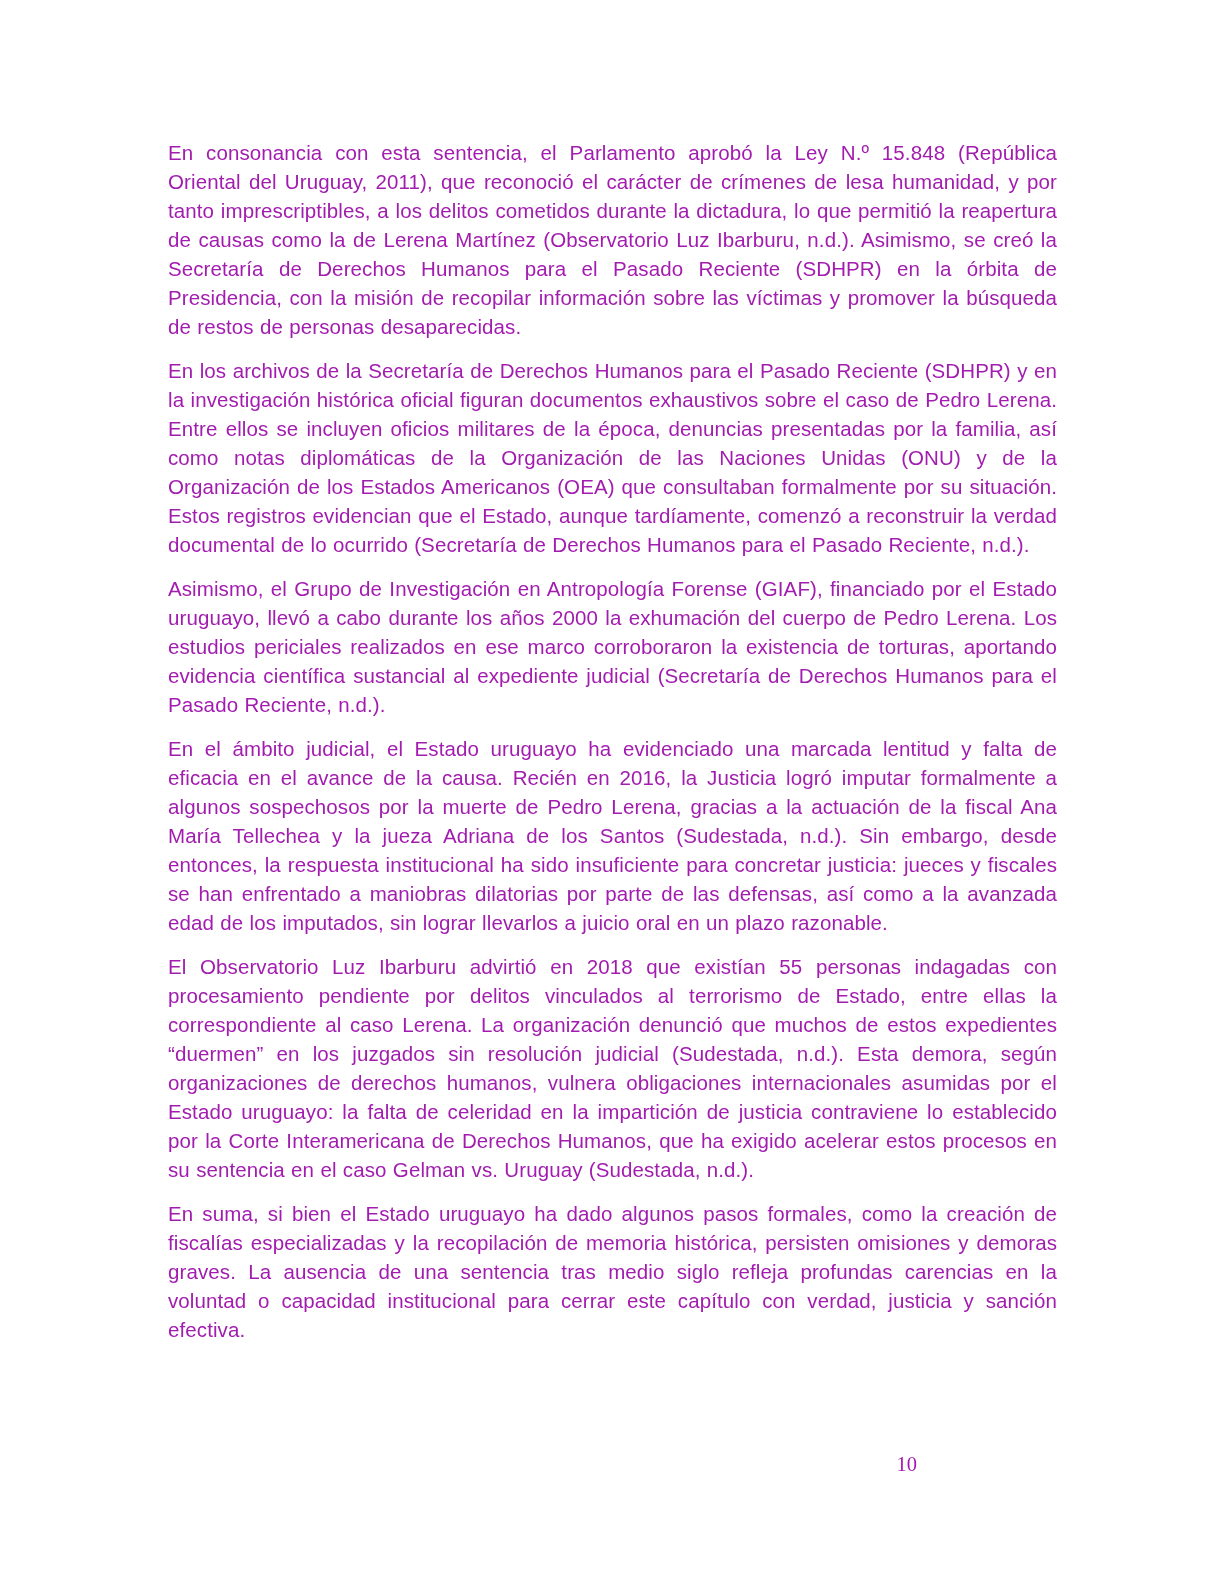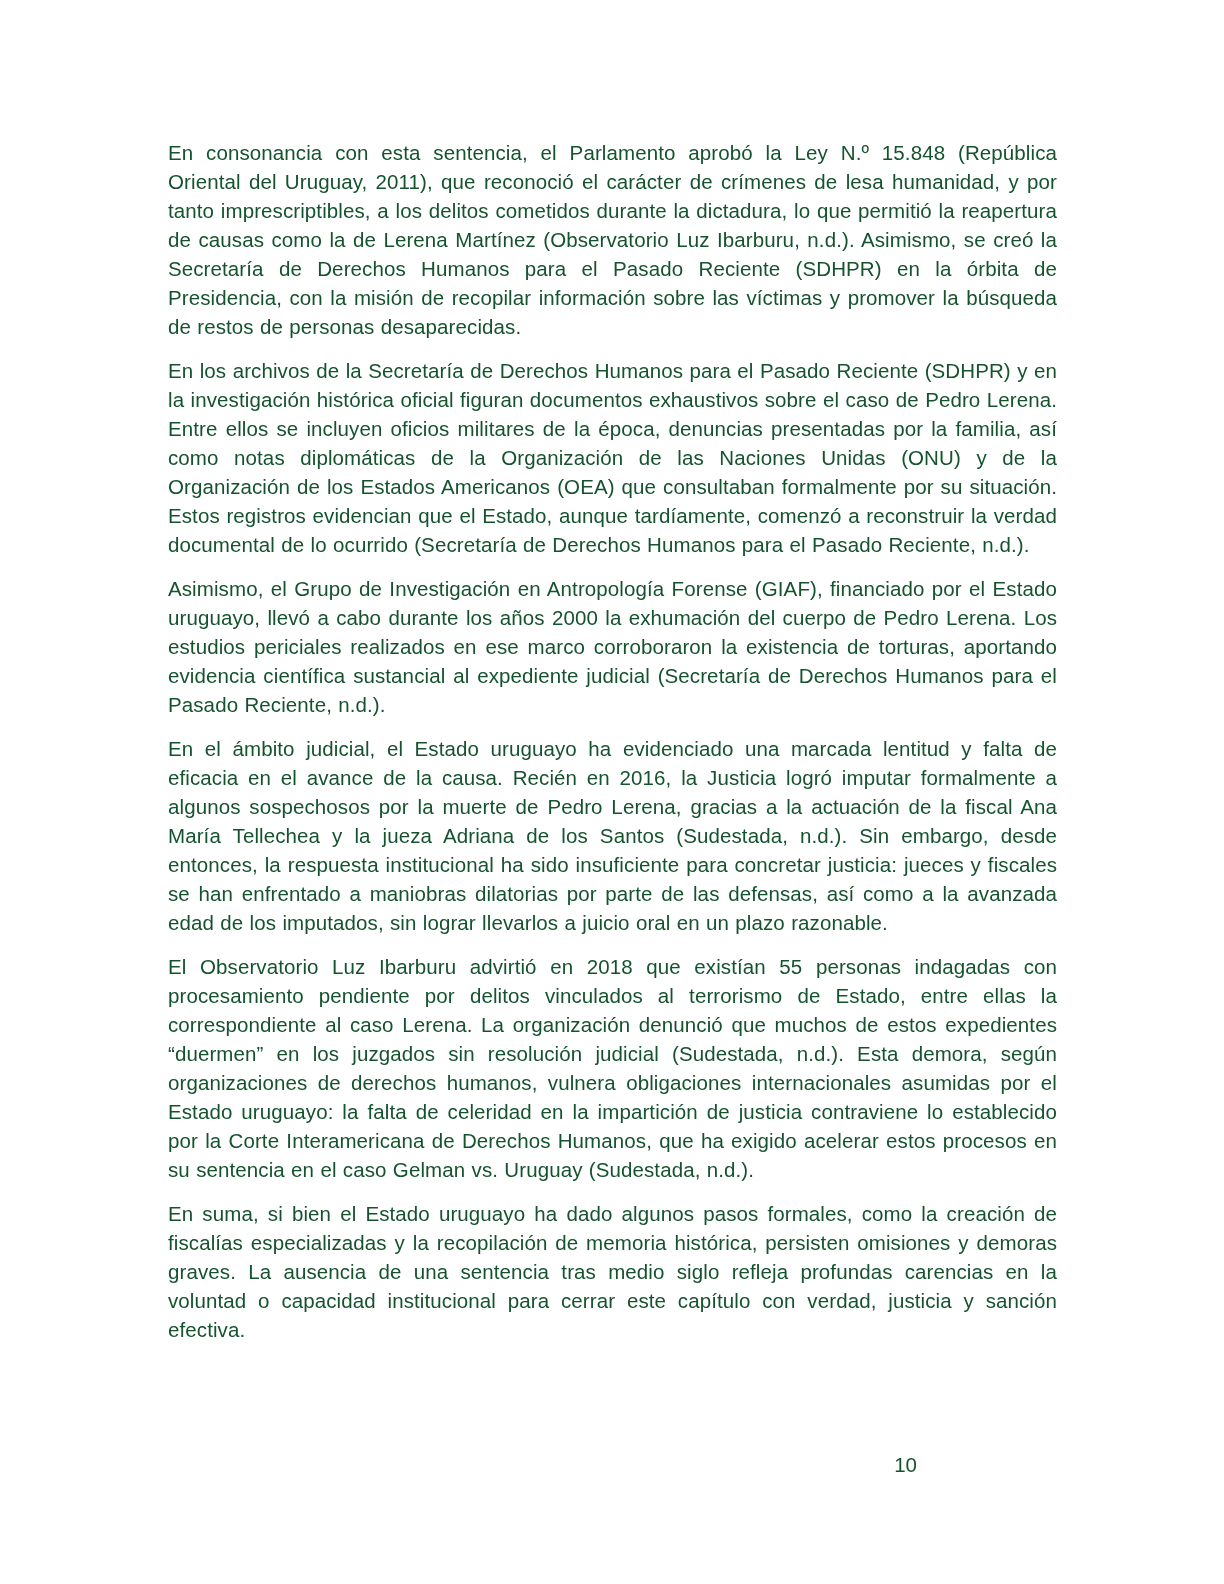--- a/index.html
+++ b/index.html
@@ -6,21 +6,21 @@
     margin: 0;
     padding: 0;
     background: #ffffff;
   }
   .page {
     position: relative;
     width: 1084px;
     height: 1584px;
     background: #ffffff;
     font-family: "Liberation Sans", "DejaVu Sans", sans-serif;
-    color: #14532d;
+    color: #a21caf;
     overflow: hidden;
     box-sizing: border-box;
   }
   .content {
     position: absolute;
     top: 138px;
     left: 168px;
     width: 889px;
   }
   .content p {
@@ -33,20 +33,21 @@
   }
   .italic {
   }
   .page-number {
     position: absolute;
     top: 1450px;
     right: 167px;
     font-size: 20.5px;
     line-height: 29px;
     text-align: right;
+    font-family: Liberation Serif, serif;
   }
 </style>
 </head>
 <body>
 
 <div class="page">
   <div class="content">
     <p>En consonancia con esta sentencia, el Parlamento aprobó la Ley N.º 15.848 (República Oriental del Uruguay, 2011), que reconoció el carácter de crímenes de lesa humanidad, y por tanto imprescriptibles, a los delitos cometidos durante la dictadura, lo que permitió la reapertura de causas como la de Lerena Martínez (Observatorio Luz Ibarburu, n.d.). Asimismo, se creó la Secretaría de Derechos Humanos para el Pasado Reciente (SDHPR) en la órbita de Presidencia, con la misión de recopilar información sobre las víctimas y promover la búsqueda de restos de personas desaparecidas.</p>
     <p>En los archivos de la Secretaría de Derechos Humanos para el Pasado Reciente (SDHPR) y en la investigación histórica oficial figuran documentos exhaustivos sobre el caso de Pedro Lerena. Entre ellos se incluyen oficios militares de la época, denuncias presentadas por la familia, así como notas diplomáticas de la Organización de las Naciones Unidas (ONU) y de la Organización de los Estados Americanos (OEA) que consultaban formalmente por su situación. Estos registros evidencian que el Estado, aunque tardíamente, comenzó a reconstruir la verdad documental de lo ocurrido (Secretaría de Derechos Humanos para el Pasado Reciente, n.d.).</p>
     <p>Asimismo, el Grupo de Investigación en Antropología Forense (GIAF), financiado por el Estado uruguayo, llevó a cabo durante los años 2000 la exhumación del cuerpo de Pedro Lerena. Los estudios periciales realizados en ese marco corroboraron la existencia de torturas, aportando evidencia científica sustancial al expediente judicial (Secretaría de Derechos Humanos para el Pasado Reciente, n.d.).</p>

